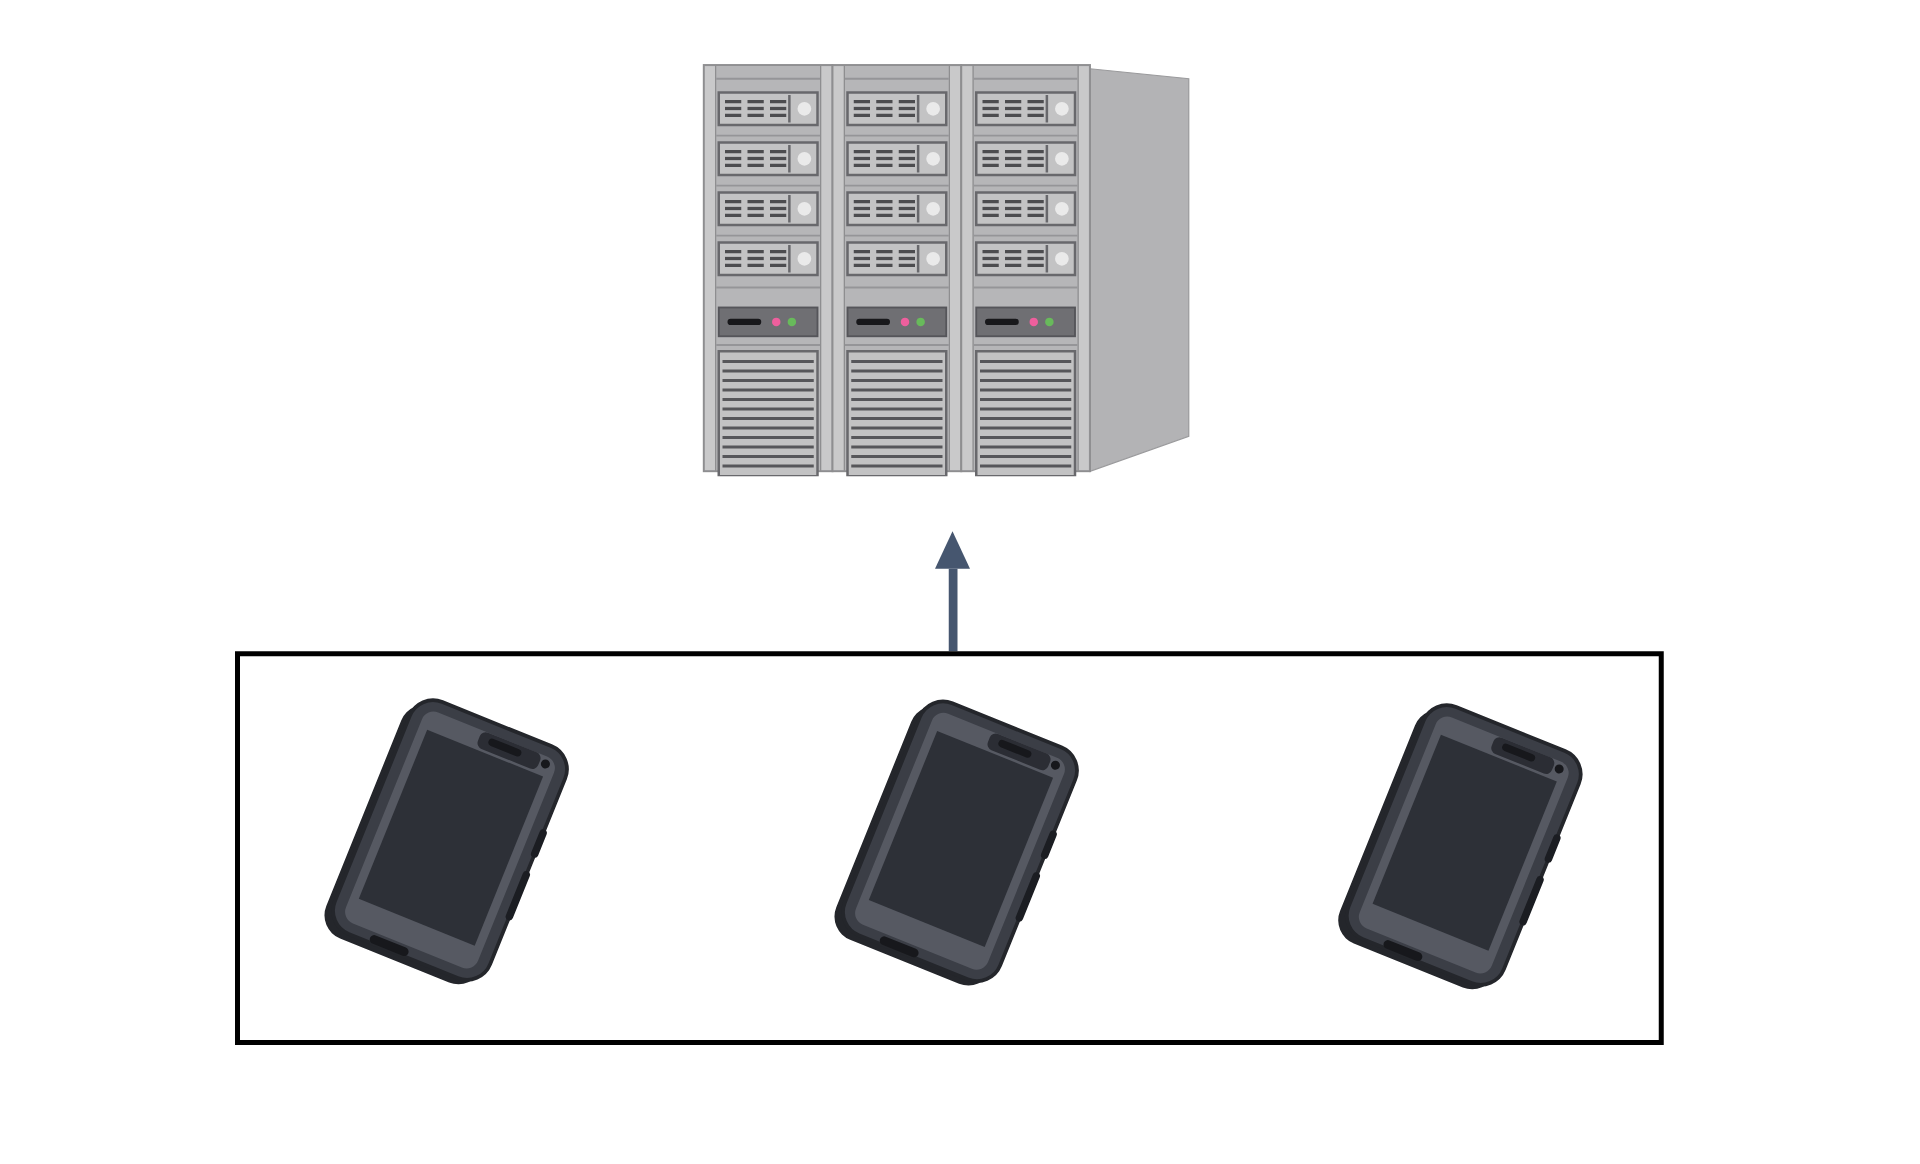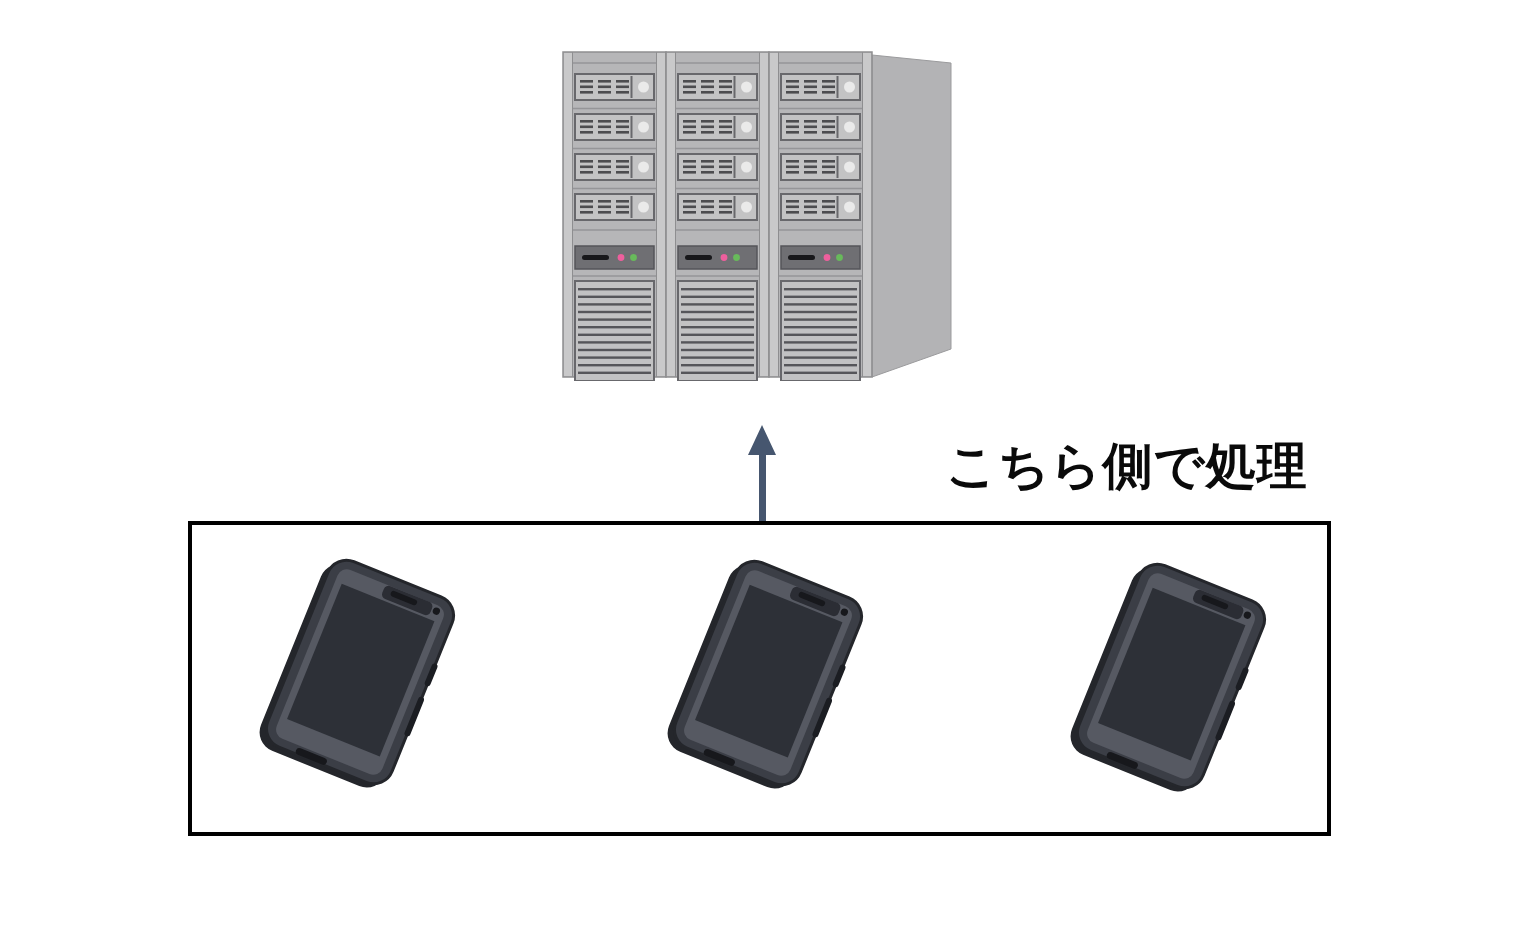--- a/index.html
+++ b/index.html
@@ -172,21 +172,20 @@
     <use href="#tower" x="5" y="6"></use>
     <use href="#tower" x="108" y="6"></use>
     <use href="#tower" x="211" y="6"></use>
   </svg>
 
   <div class="arrow">
     <div class="arrow-head"></div>
     <div class="arrow-shaft"></div>
   </div>
 
-  <div class="caption">こちら側で処理</div>
 
   <div class="devices-box"></div>
 
   <div id="phones">
       <svg class="phone-svg phone-0" viewBox="-130 -130 260 260">
       <use href="#phone"></use>
     </svg>
       <svg class="phone-svg phone-1" viewBox="-130 -130 260 260">
       <use href="#phone"></use>
     </svg>

